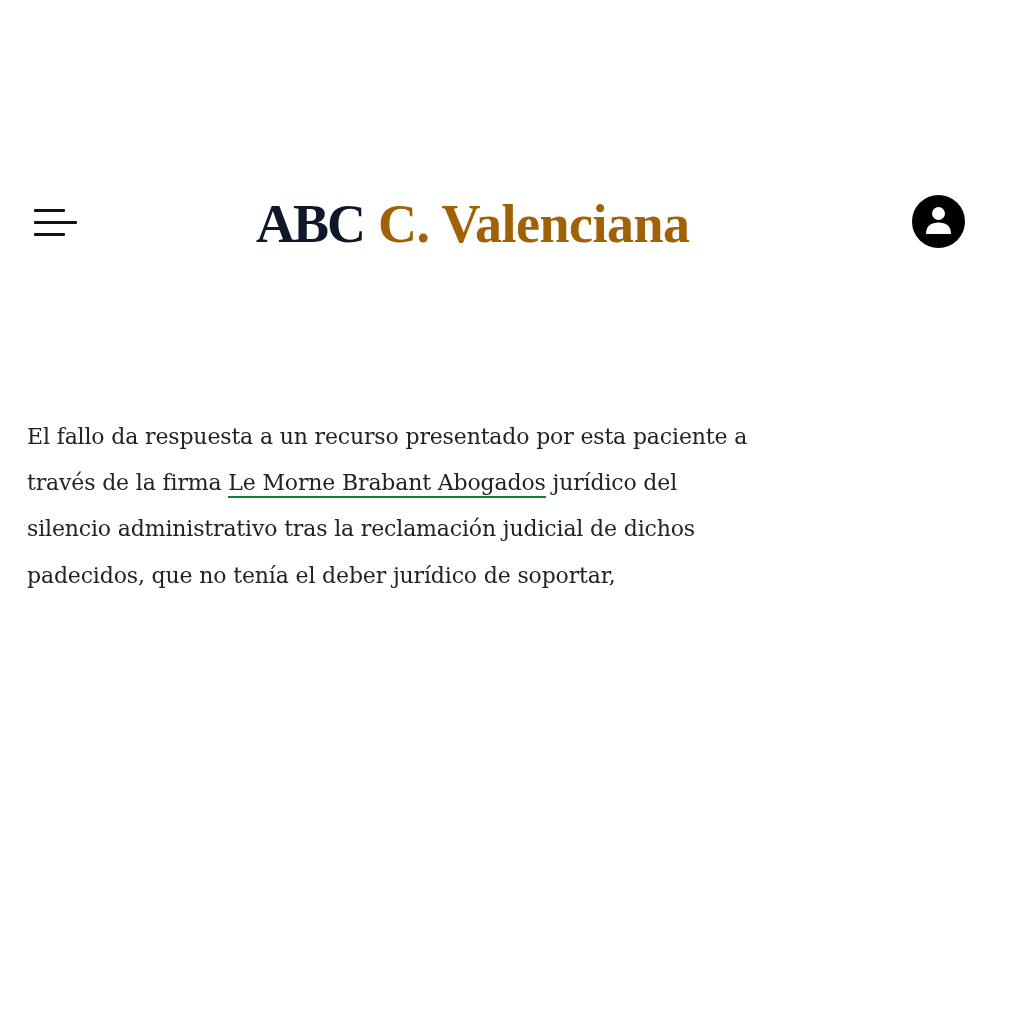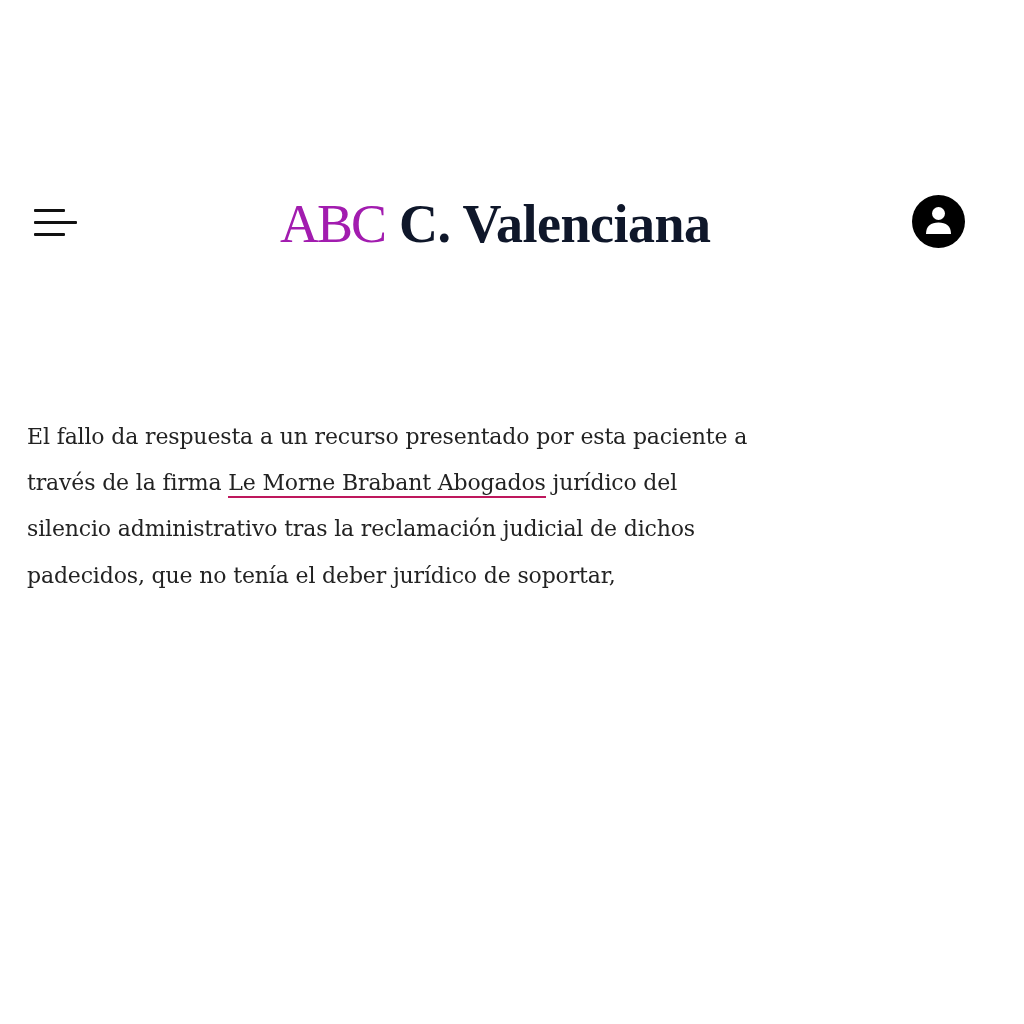--- a/index.html
+++ b/index.html
@@ -41,24 +41,23 @@
       left: 256px;
       top: 4px;
       height: 70px;
       white-space: nowrap;
       font-family: "Liberation Serif", "DejaVu Serif", serif;
       font-size: 54px;
       line-height: 70px;
       letter-spacing: -1px;
     }
     .logo-abc {
-      color: #a21caf;
-      font-weight: normal;
+      color: #0f172a;
+      font-weight: bold;
       letter-spacing: -2px;
-      margin-left: 24px;
     }
     .logo-region {
       font-weight: bold;
       margin-left: 14px;
       letter-spacing: -0.5px;
     }
     .user-button {
       position: absolute;
       left: 912px;
       top: 10px;
@@ -77,38 +76,38 @@
       color: #222222;
       letter-spacing: -0.15px;
     }
     .article .line {
       display: block;
       white-space: nowrap;
     }
     .article a {
       color: #222222;
       text-decoration: none;
-      border-bottom: 2px solid #be185d;
+      border-bottom: 2px solid #15803d;
       padding-bottom: 1px;
     }
   </style>
 </head>
 <body>
 
 <header class="header">
   <div class="menu-button">
     <div>
       <div class="menu-line" style="top:6px; width:31px;"></div>
       <div class="menu-line" style="top:18px; width:43px;"></div>
       <div class="menu-line" style="top:30px; width:31px;"></div>
     </div>
   </div>
 
   <div class="logo">
-    <span class="logo-abc">ABC</span><span class="logo-region" style="color:#0f172a;">C. Valenciana</span>
+    <span class="logo-abc">ABC</span><span class="logo-region" style="color:#a16207;">C. Valenciana</span>
   </div>
 
   <div class="user-button">
     <svg width="53" height="53" viewBox="0 0 53 53">
       <circle cx="26.5" cy="26.5" r="26.5" fill="#000"></circle>
       <circle cx="26.5" cy="18.5" r="6.5" fill="#fff"></circle>
       <path d="M14 39 C14 31 19 27.5 26.5 27.5 C34 27.5 39 31 39 39 Z" fill="#fff"></path>
     </svg>
   </div>
 </header>

